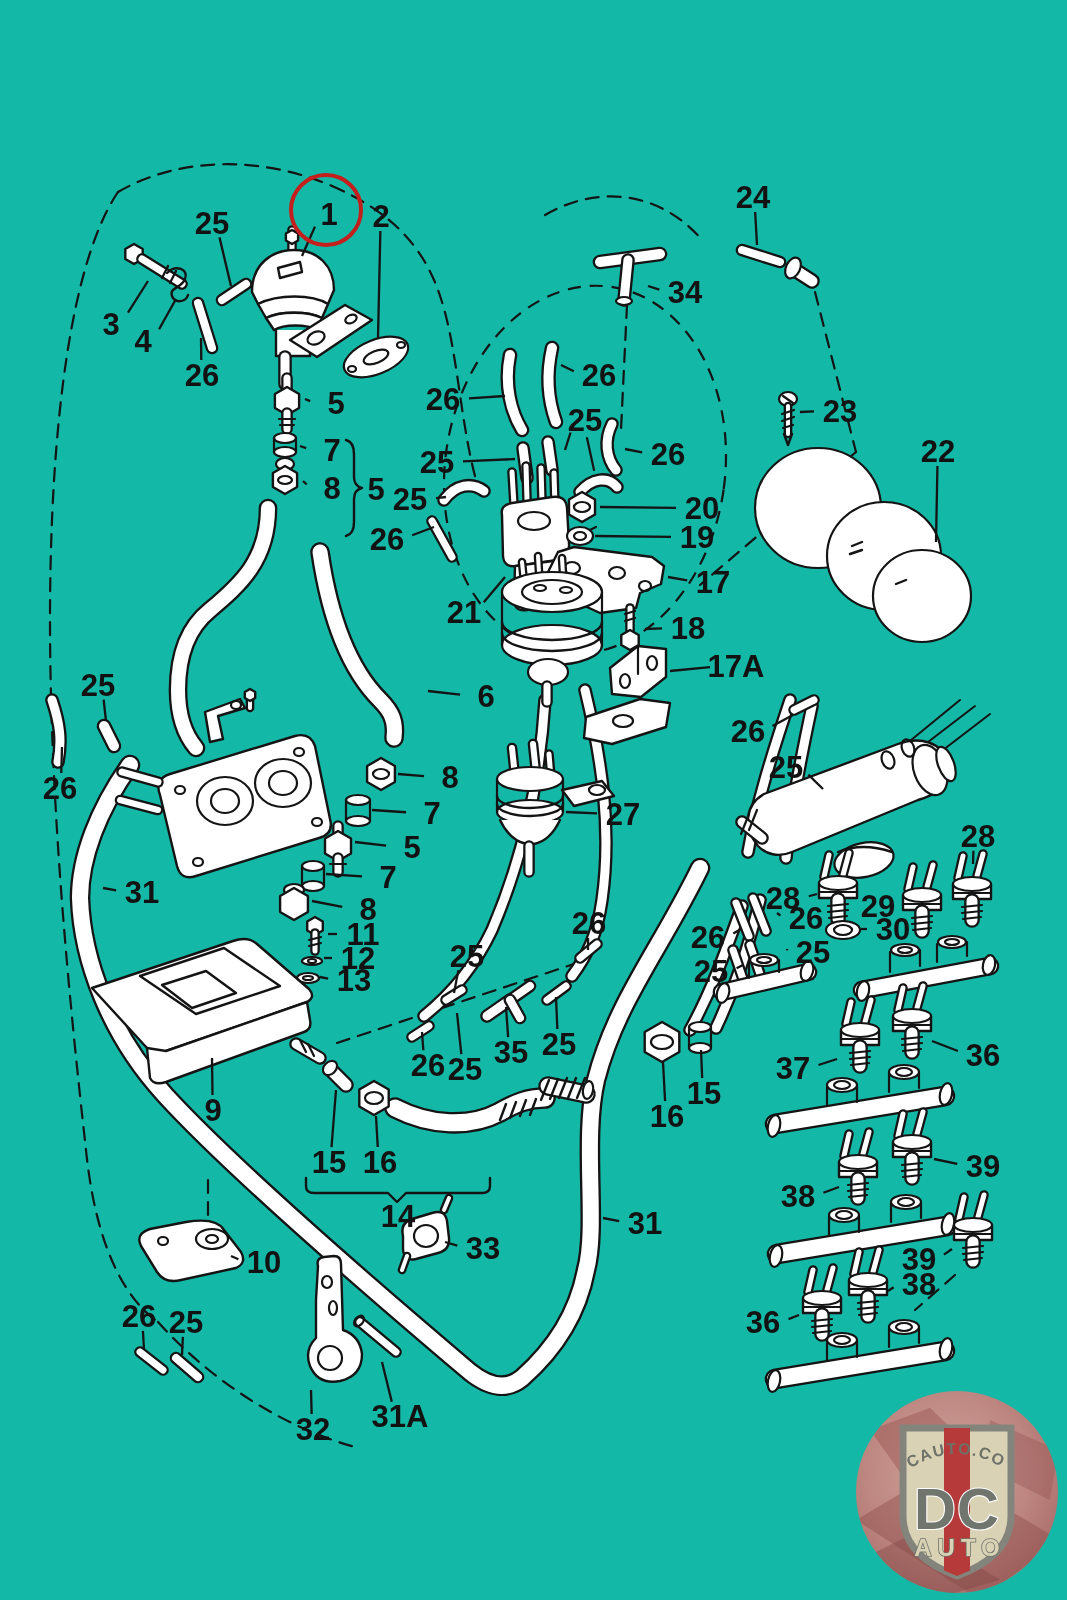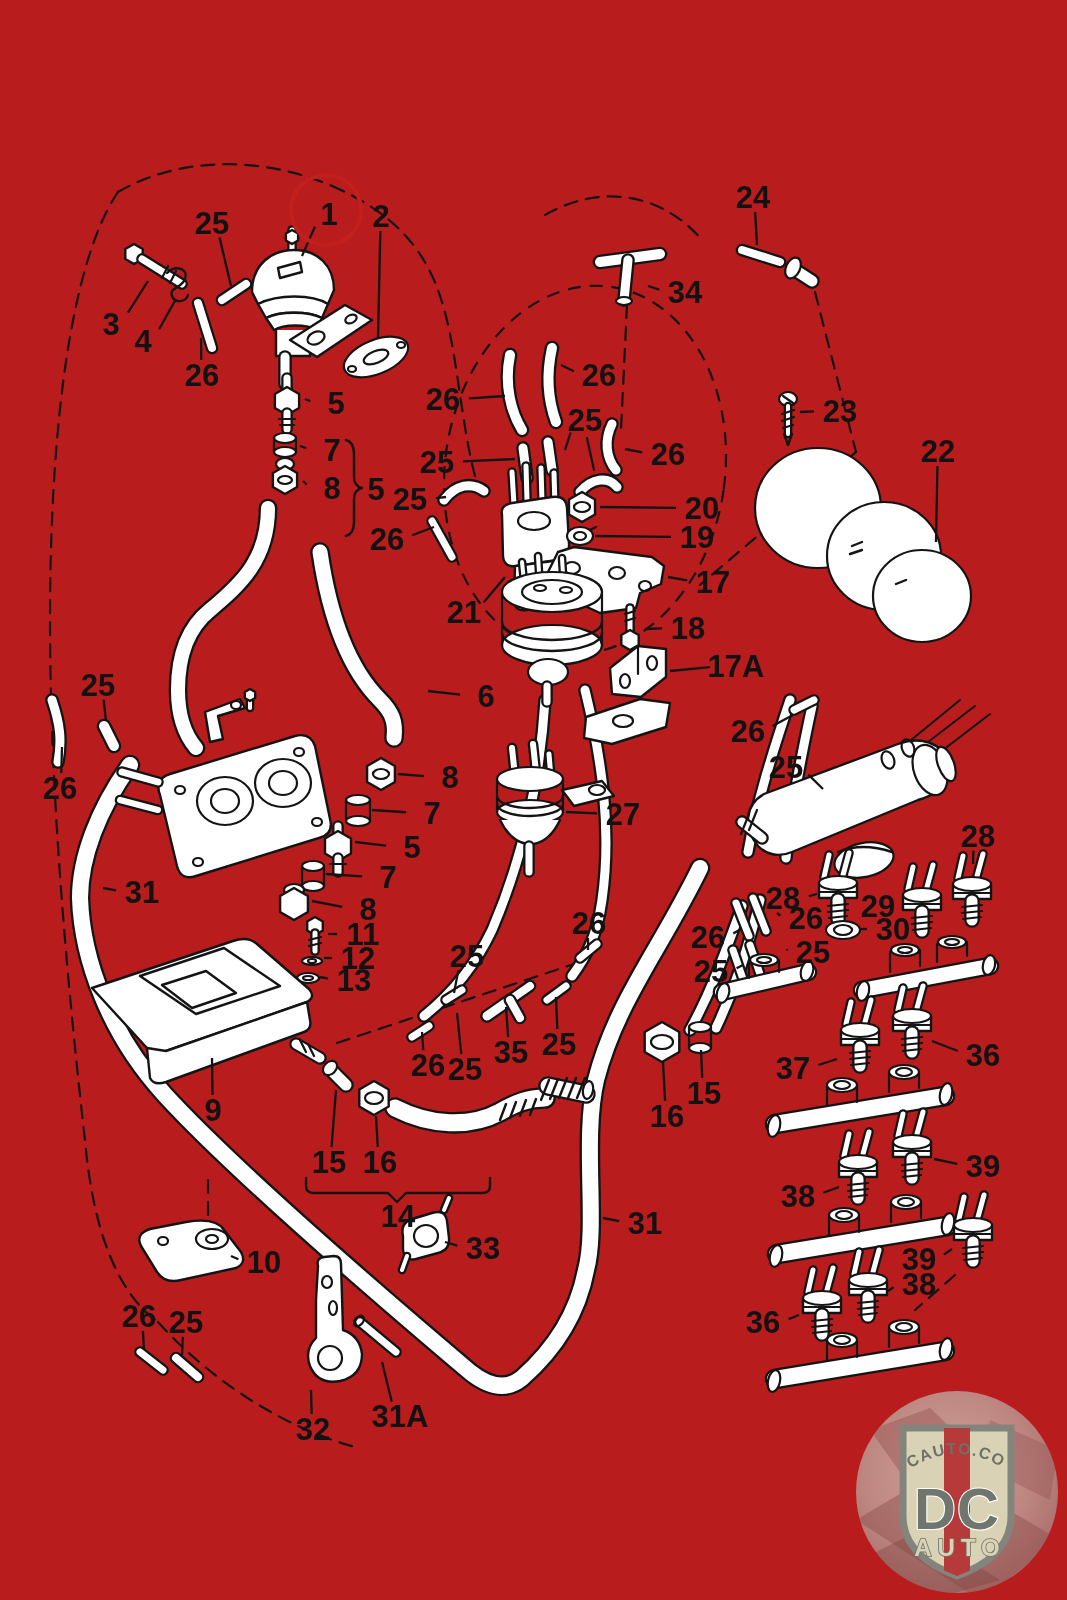--- a/index.html
+++ b/index.html
@@ -1,16 +1,16 @@
 <!DOCTYPE html>
 <html><head>
 <meta charset="utf-8">
 <style>
   html,body{margin:0;padding:0;background:#ffffff;}
-  .stage{position:relative;width:1067px;height:1600px;background:#b91c1c;overflow:hidden;}
+  .stage{position:relative;width:1067px;height:1600px;background:#14b8a6;overflow:hidden;}
   svg{display:block;}
   text.lbl{font-family:"Liberation Sans",sans-serif;font-weight:700;font-size:31px;fill:#121212;}
   .logo-site{font-family:"Liberation Sans",sans-serif;font-weight:700;font-size:16px;fill:#6d7168;letter-spacing:1.5px;}
   .logo-brand{font-family:"Liberation Sans",sans-serif;font-weight:700;font-size:58px;fill:#70756e;stroke:#ffffff;stroke-width:2.2;paint-order:stroke;letter-spacing:1px;}
   .logo-sub{font-family:"Liberation Sans",sans-serif;font-weight:700;font-size:24px;fill:#d9d2b4;stroke:#70756e;stroke-width:1.6;paint-order:stroke;letter-spacing:6px;}
 </style>
 </head>
 <body>
 
 <div class="stage">

